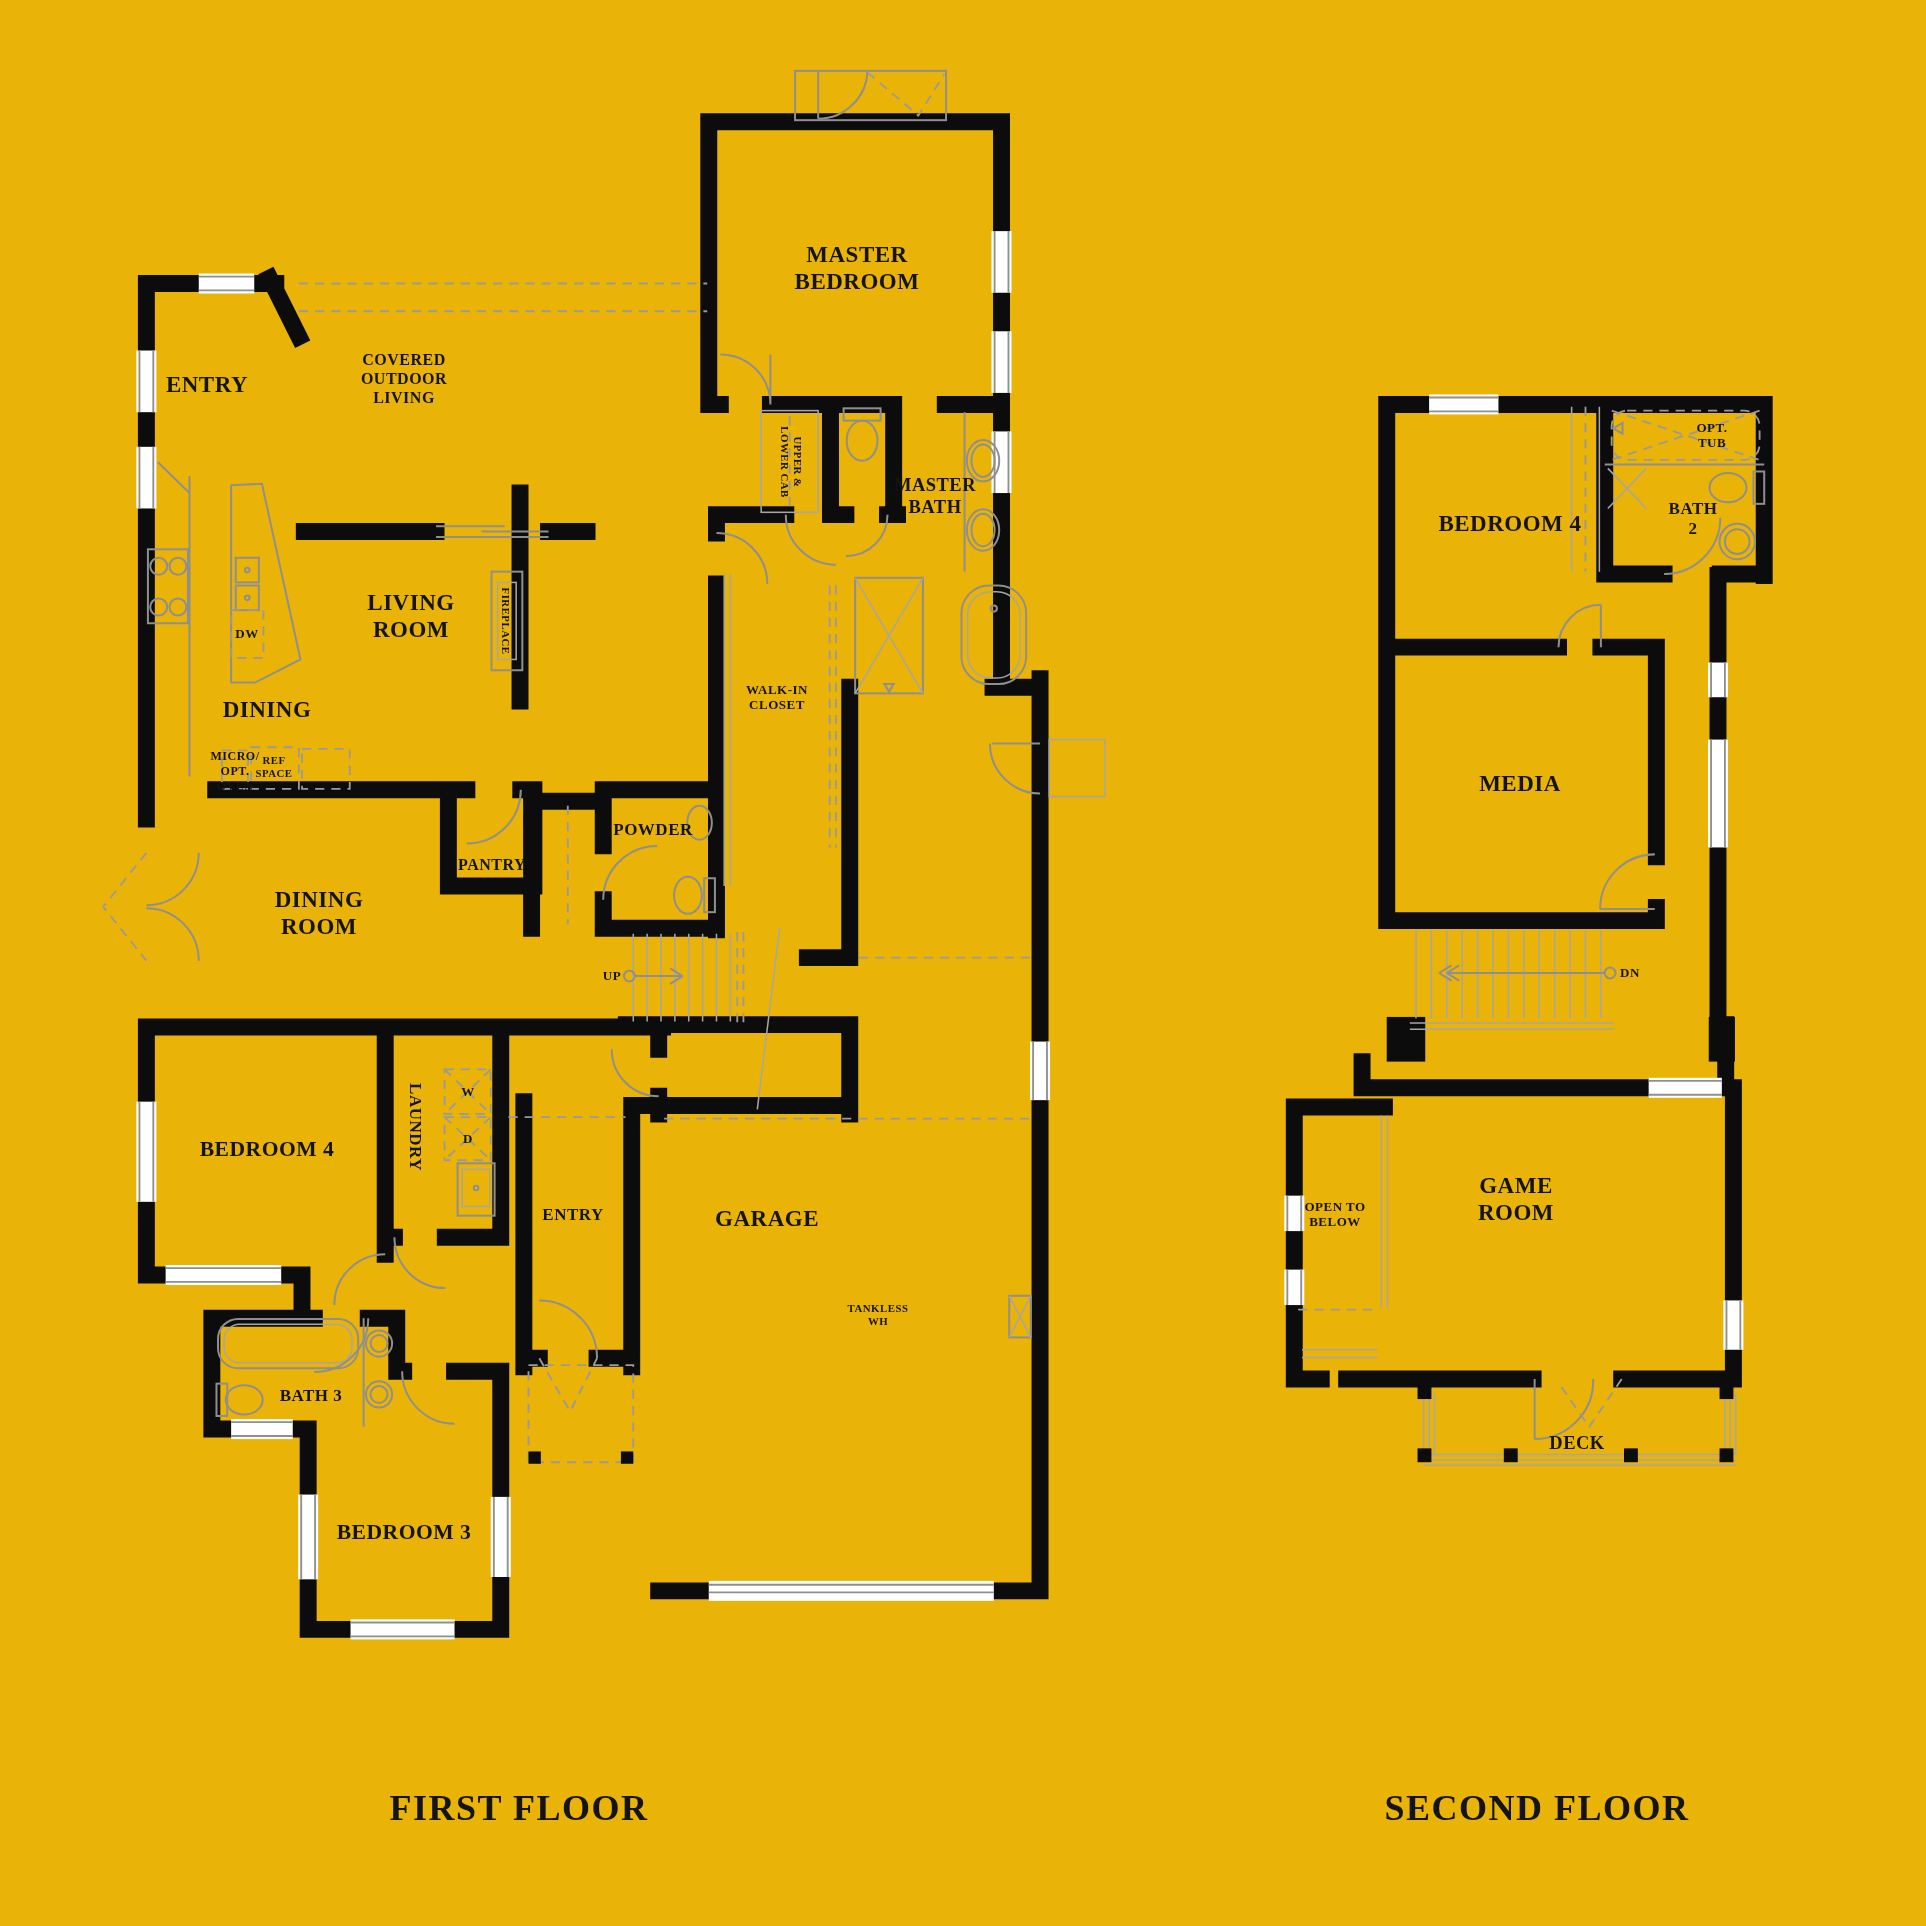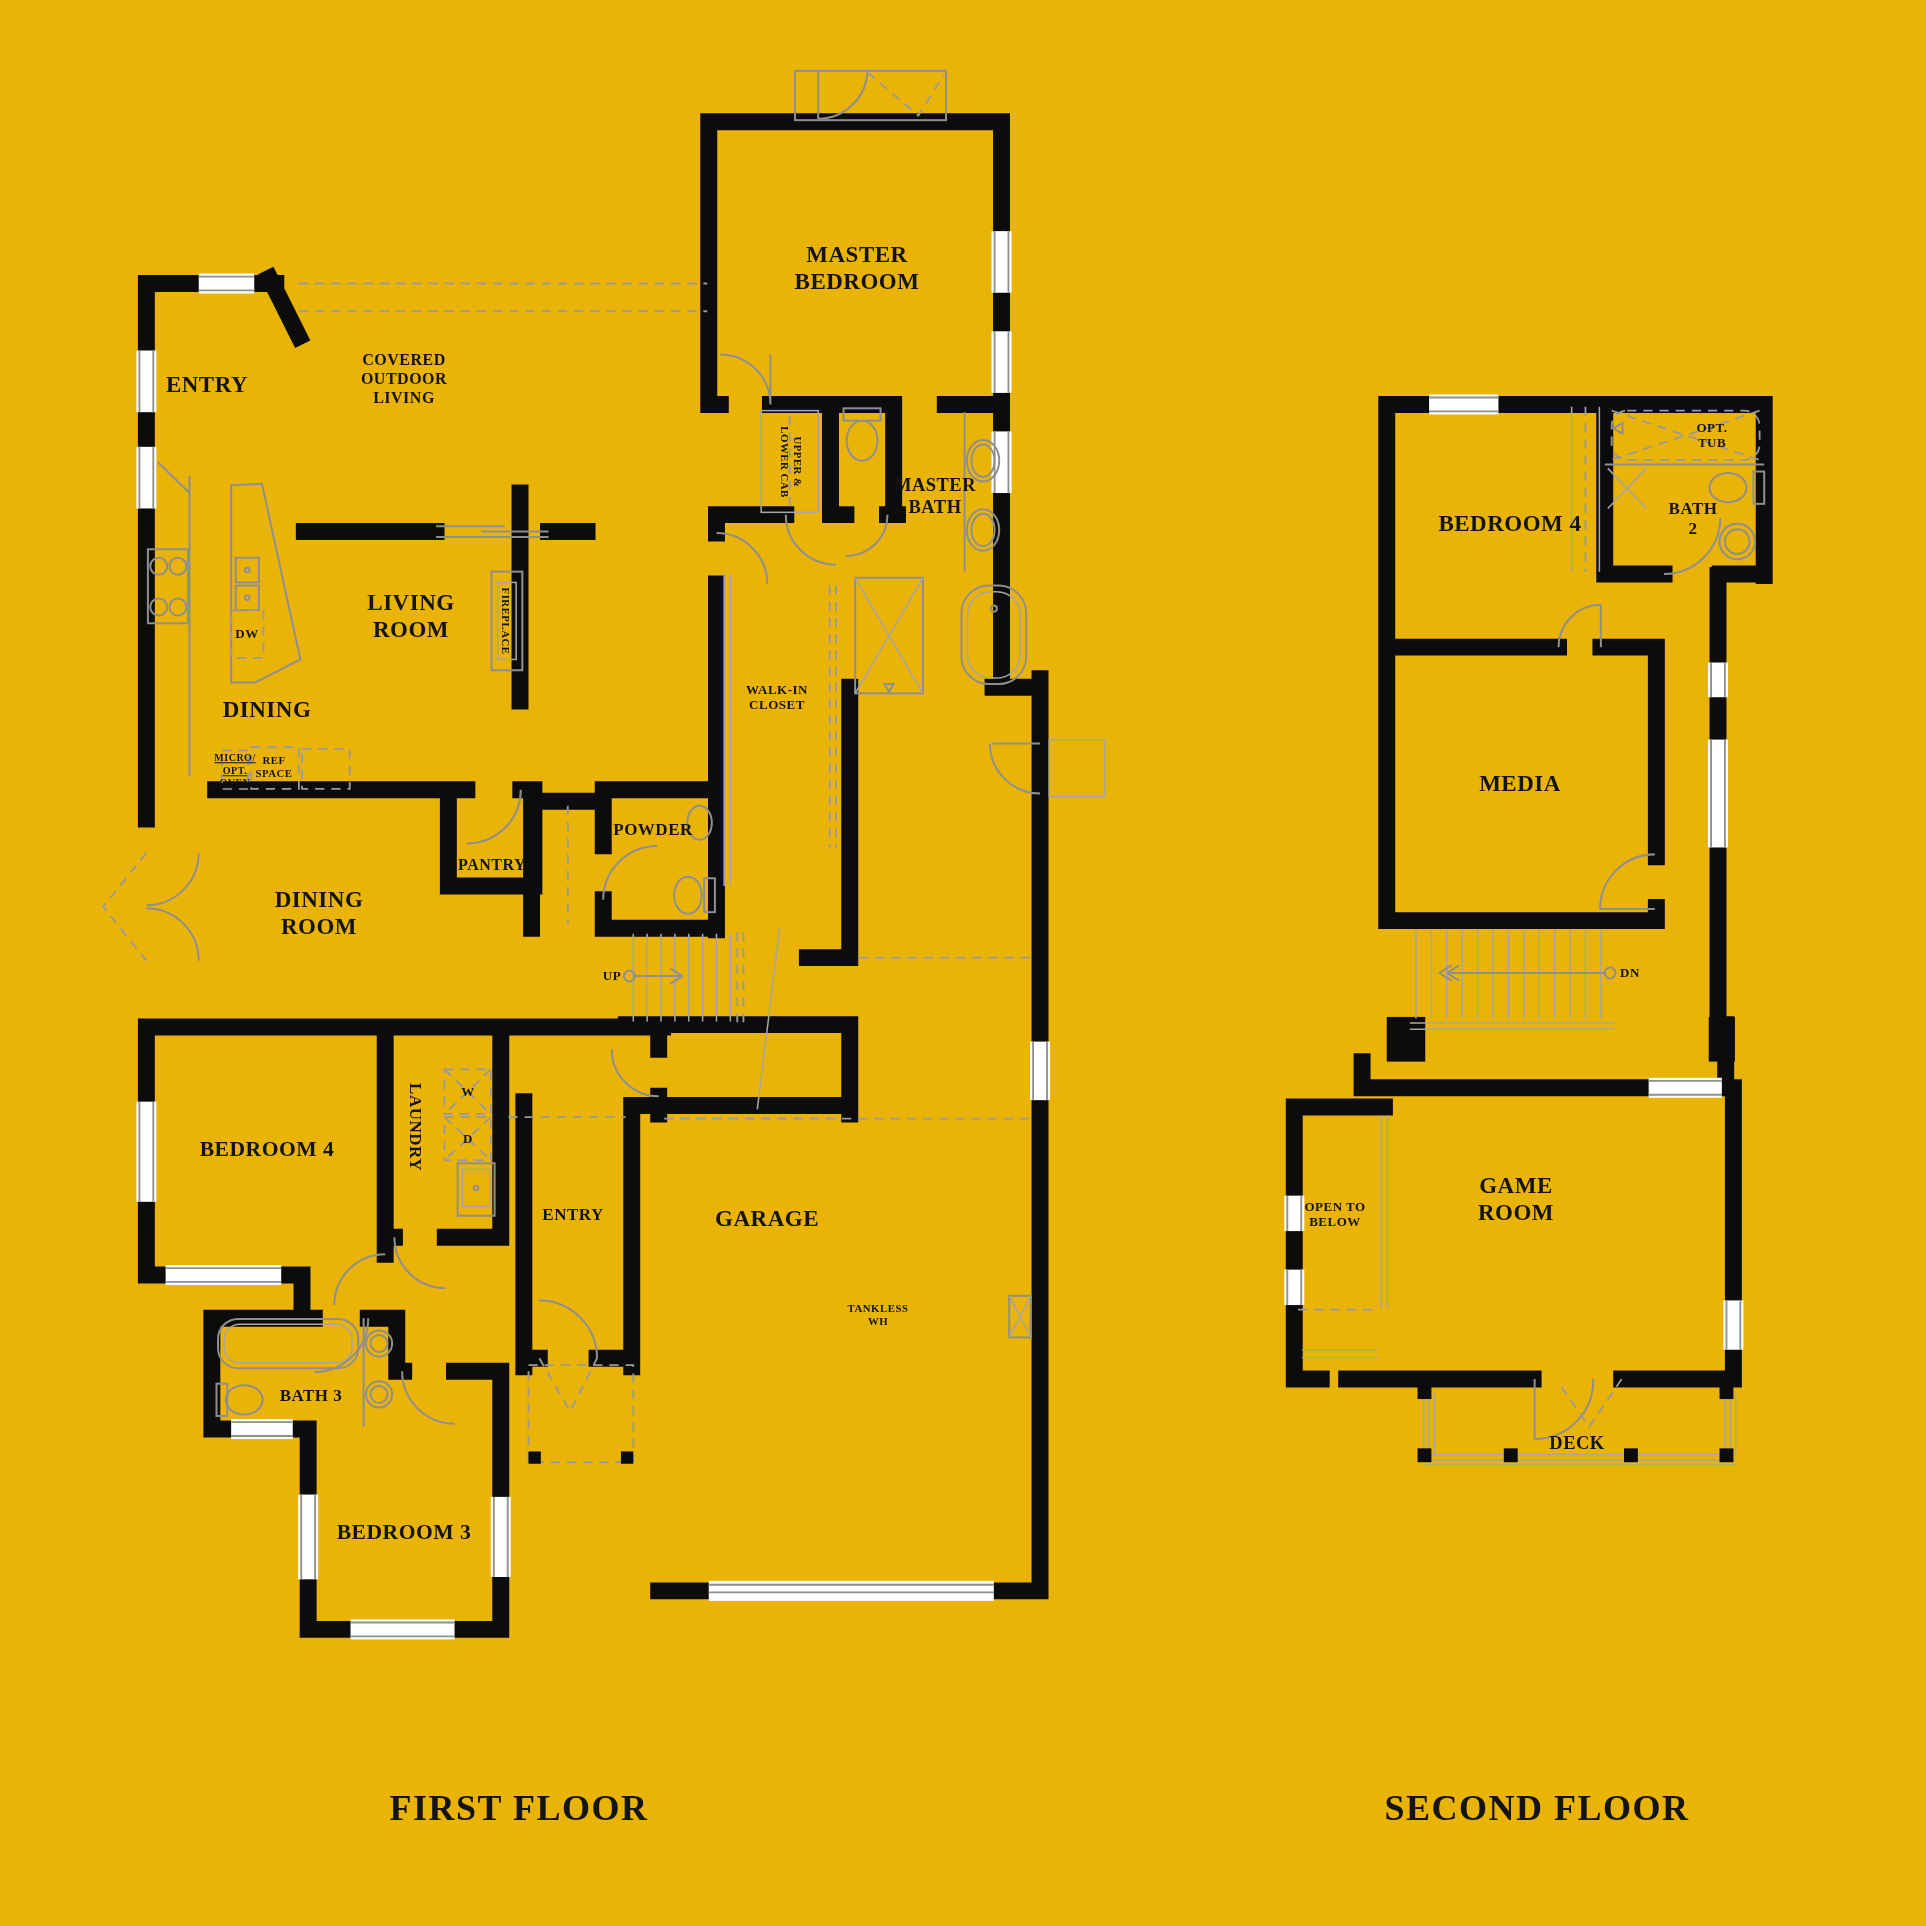--- a/index.html
+++ b/index.html
@@ -11,21 +11,21 @@
   .thin2{stroke:#a6a6a6;stroke-width:2;fill:none;}
   .dash{stroke:#9a9a9a;stroke-width:2.4;fill:none;stroke-dasharray:12 9;}
   .winline{stroke:#8f8f8f;stroke-width:2.4;fill:none;}
   .blk{fill:#0c0c0c;stroke:none;}
   .whitegap{fill:#ffffff;stroke:none;}
   .lbl{position:absolute;transform:translate(-50%,-50%);font-weight:bold;color:#141414;
        text-align:center;white-space:pre-line;line-height:1.18;letter-spacing:0.5px;}
   .rot{transform:translate(-50%,-50%) rotate(90deg);}
   .s30{font-size:23px;} .s28{font-size:21.6px;} .s26{font-size:16px;} .s24{font-size:18.5px;}
   .s22{font-size:17px;} .s20{font-size:16px;} .xs{font-size:13px;} .xxs{font-size:10.8px;}
-  .t11{font-size:10px;line-height:1.25;text-decoration:underline;}
+  .t11{font-size:12px;line-height:1.25;}
   .title{font-size:36px;letter-spacing:1.5px;white-space:nowrap;}
 </style>
 </head>
 <body>
 
 <div class="canvas">
 
 <svg width="1926" height="1926" viewBox="0 0 2500 2500">
 
   <g>

